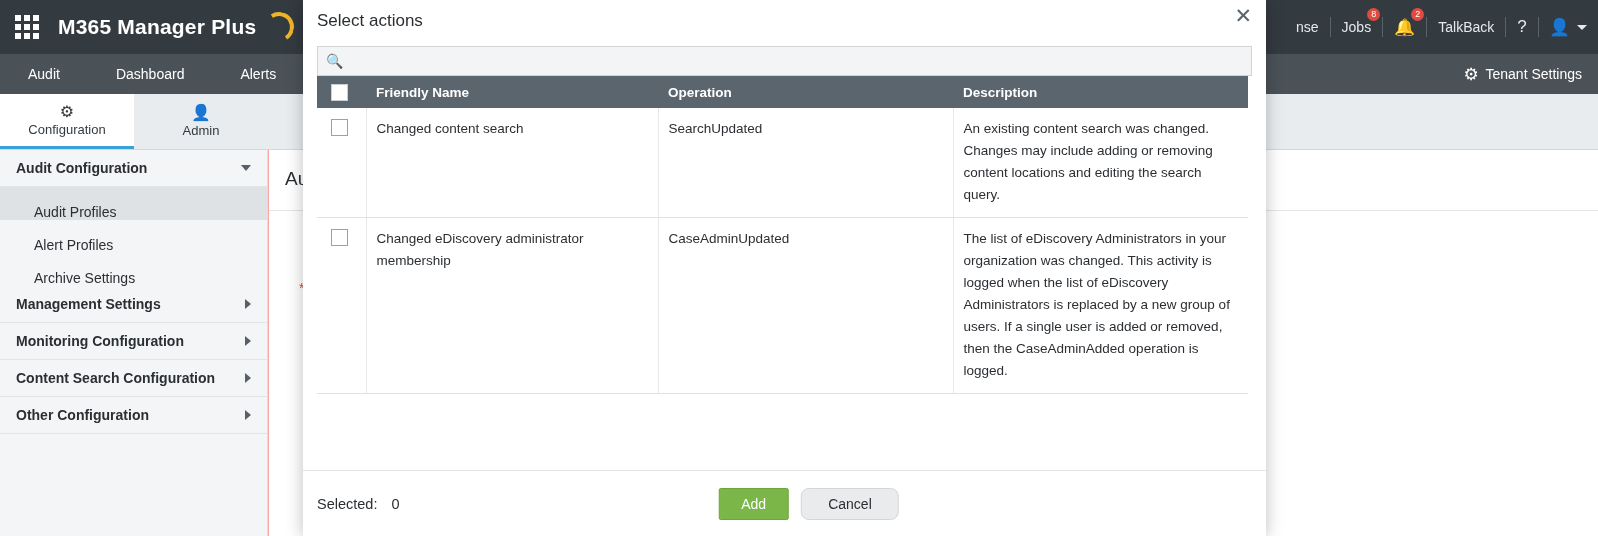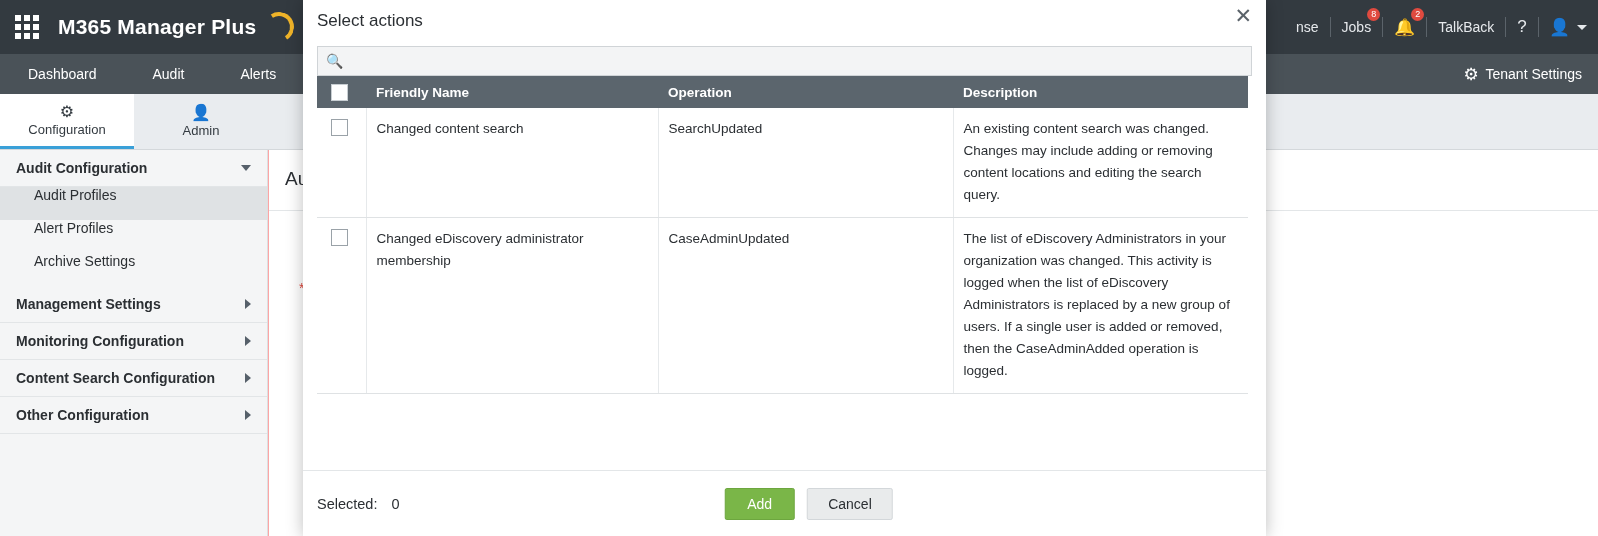--- a/index.html
+++ b/index.html
@@ -179,21 +179,21 @@
   }
   .side-group .arrow-right {
     position: absolute; right: 16px;
     width: 0; height: 0;
     border-top: 5px solid transparent;
     border-bottom: 5px solid transparent;
     border-left: 6px solid #56606a;
   }
   .side-item {
     height: 33px;
-    display: flex; align-items: flex-start;
+    display: flex; align-items: flex-end;
     padding: 0 0 0 34px;
     color: #2b2f33;
   }
   .side-item.selected { background: #dfe2e4; }
 
   
   .content {
     position: absolute; top: 150px; left: 269px;
     width: 1329px; height: 386px;
     background: #ffffff;
@@ -339,22 +339,22 @@
     padding: 7px 22px;
     border-radius: 2px;
     font-family: "Liberation Sans", sans-serif;
     margin-left: 48px;
   }
   .btn-cancel {
     background: #e9ebec;
     color: #2b2f33;
     border: 1px solid #d3d7da;
     font-size: 14px;
-    padding: 7px 20px;
-    border-radius: 2px;
+    padding: 7px 26px;
+    border-radius: 8px;
     font-family: "Liberation Sans", sans-serif;
   }
 </style>
 </head>
 <body>
 
 <div class="app">
 
   <div class="topbar">
     <div class="grid-icon">
@@ -391,22 +391,22 @@
       <div class="tr-item qmark">?</div>
       <div class="sep"></div>
       <div class="tr-item">
         <span class="user-ico">👤</span>
         <span class="caret-down"></span>
       </div>
     </div>
   </div>
 
   <div class="navbar">
+    <div class="nav-item">Audit</div>
     <div class="nav-item">Dashboard</div>
-    <div class="nav-item">Audit</div>
     <div class="nav-item">Alerts</div>
     <div class="tenant-settings">
       <span class="gear"></span>
       <span>Tenant Settings</span>
     </div>
   </div>
 
   <div class="subtabs">
     <div class="subtab active">
       <span class="ico">⚙</span>

